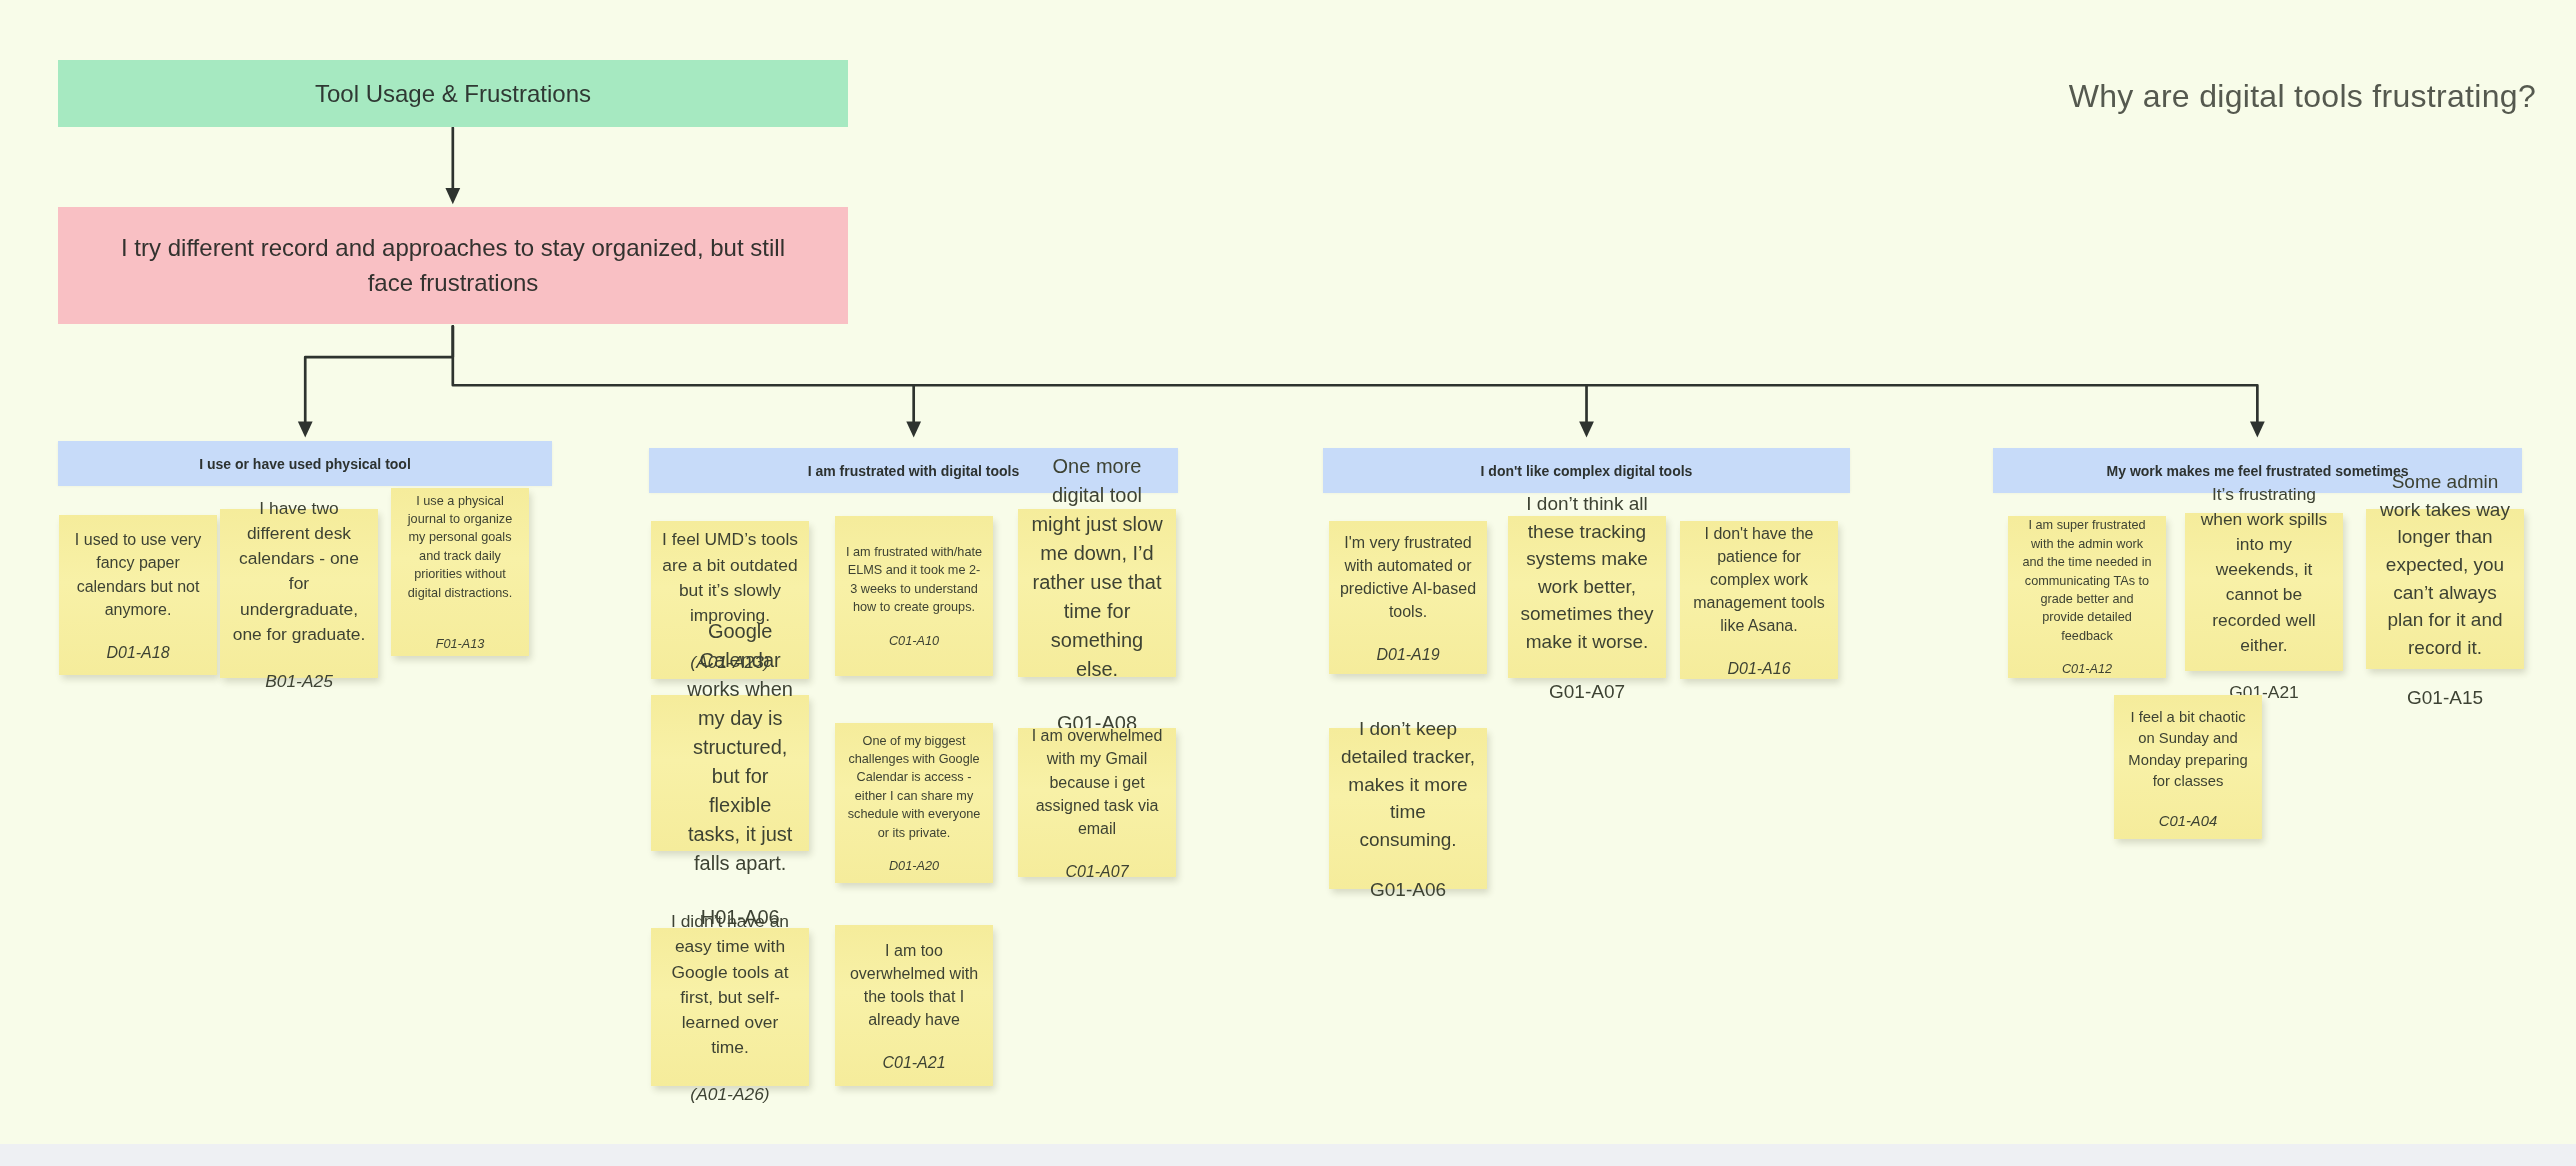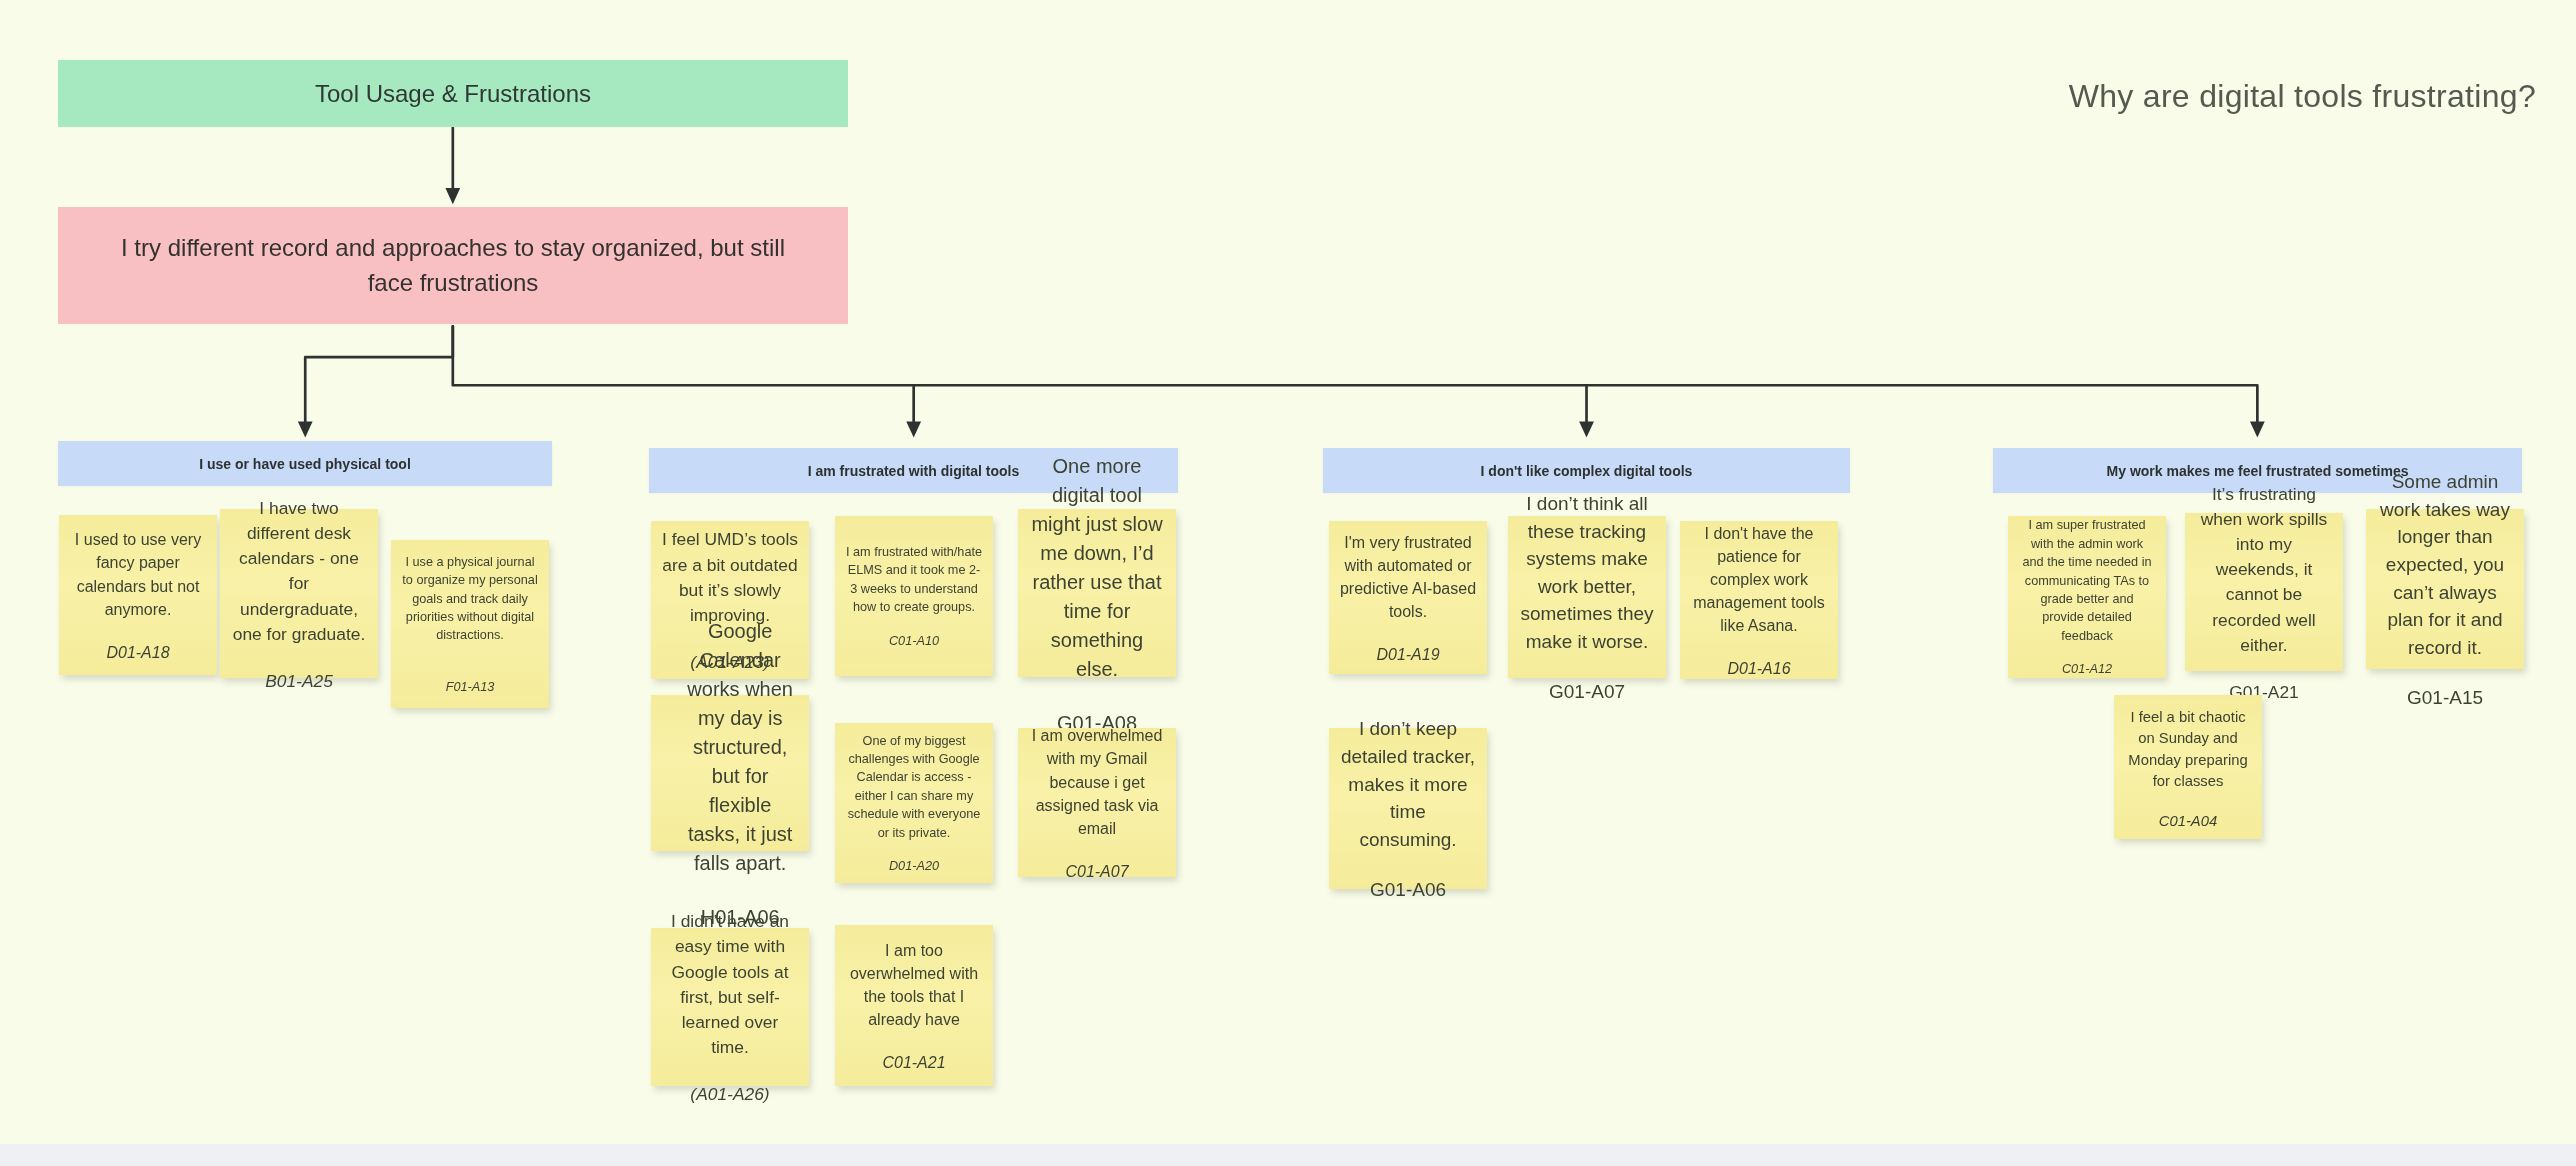--- a/index.html
+++ b/index.html
@@ -96,21 +96,21 @@
   </div>
 
   <div class="note s3 code-italic" style="left:59px;top:515px;width:158px;height:160px;">
     <div class="note-text">I used to use very fancy paper calendars but not anymore.</div>
     <div class="note-code">D01-A18</div>
   </div>
   <div class="note s4 code-italic" style="left:220px;top:509px;width:158px;height:169px;">
     <div class="note-text">I have two different desk calendars - one for undergraduate, one for graduate.</div>
     <div class="note-code">B01-A25</div>
   </div>
-  <div class="note s1 code-italic" style="left:391px;top:540px;width:158px;height:168px;gap:18px;">
+  <div class="note s1 code-italic" style="left:391px;top:488px;width:138px;height:168px;gap:18px;">
     <div class="note-text">I use a physical journal to organize my personal goals and track daily priorities without digital distractions.</div>
     <div class="note-code">F01-A13</div>
   </div>
 
   <div class="note s4 code-italic" style="left:651px;top:521px;width:158px;height:158px;">
     <div class="note-text">I feel UMD’s tools are a bit outdated but it’s slowly improving.</div>
     <div class="note-code">(A01-A23)</div>
   </div>
   <div class="note s1 code-italic" style="left:835px;top:516px;width:158px;height:160px;">
     <div class="note-text">I am frustrated with/hate ELMS and it took me 2-3 weeks to understand how to create groups.</div>

